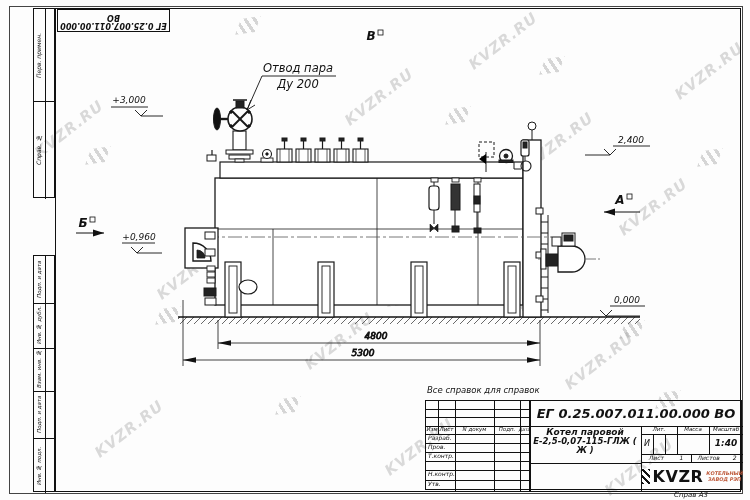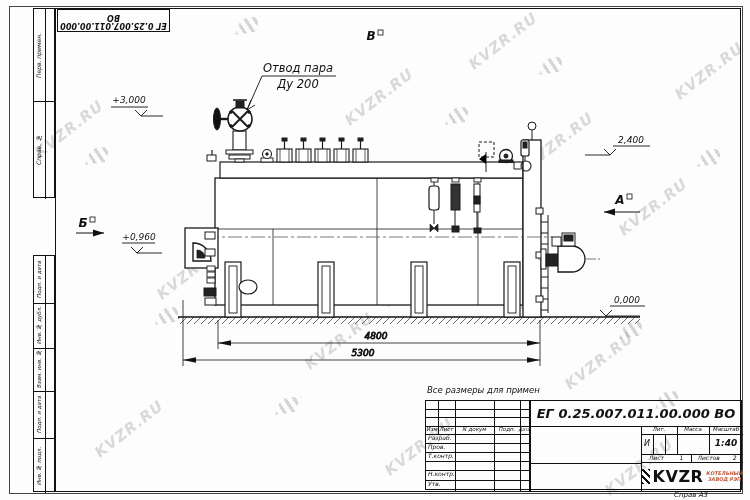--- a/index.html
+++ b/index.html
@@ -314,21 +314,21 @@
     <rect x="627" y="194" width="5" height="5" fill="none" stroke="#111" stroke-width="0.8"></rect>
     <line x1="604" y1="212" x2="640" y2="212" stroke="#111" stroke-width="1"></line>
     <path d="M604,212 L615,208.5 L615,215.5 Z" fill="#111"></path>
   </g>
   <g>
     <text x="371" y="40" font-size="12" font-weight="bold" text-anchor="middle">В</text>
     <rect x="378" y="30" width="5" height="5" fill="none" stroke="#111" stroke-width="0.8"></rect>
   </g>
 </svg>
 
-<div class="abs lbl" style="left:427px;top:386px;font-size:8.5px">Все размеры для примен</div>
+<div class="abs lbl" style="left:427px;top:386px;font-size:8.5px">Все справок для справок</div>
 
 <div class="abs" style="left:425px;top:400px;width:317px;height:90px;border:1.6px solid #111">
 
   <div class="abs vline" style="left:12px;top:0;height:33px"></div>
   <div class="abs vline" style="left:29px;top:0;height:90px"></div>
   <div class="abs vline" style="left:68px;top:0;height:90px"></div>
   <div class="abs vline" style="left:94px;top:0;height:90px"></div>
   <div class="abs vline" style="left:103px;top:0;height:90px;width:1.5px"></div>
   <div class="abs vline" style="left:215px;top:25px;height:65px"></div>
 
@@ -360,20 +360,24 @@
   <div class="abs lbl ctr" style="left:94px;top:25px;width:9px;height:8px;font-size:4.5px">Дата</div>
 
   <div class="abs lbl" style="left:2px;top:34px;font-size:6px">Разраб.</div>
   <div class="abs lbl" style="left:2px;top:43px;font-size:6px">Пров.</div>
   <div class="abs lbl" style="left:2px;top:52px;font-size:6px">Т.контр.</div>
   <div class="abs lbl" style="left:2px;top:70px;font-size:6px">Н.контр.</div>
   <div class="abs lbl" style="left:2px;top:80px;font-size:6px">Утв.</div>
 
   <div class="abs lbl ctr" style="left:103px;top:0;width:214px;height:25px;font-size:13px;font-weight:bold">ЕГ 0.25.007.011.00.000 ВО</div>
 
+  <div class="abs" style="left:103px;top:27px;width:112px;height:33px">
+    <div class="lbl ctr" style="font-size:9px;font-weight:bold">Котел паровой</div>
+    <div class="lbl ctr" style="font-size:8.5px;font-weight:bold">Е-2,5-0,07-115-ГЛЖ ( Ж )</div>
+  </div>
 
   <div class="abs lbl ctr" style="left:215px;top:25px;width:36px;height:8px;font-size:5.5px">Лит.</div>
   <div class="abs lbl ctr" style="left:251px;top:25px;width:32px;height:8px;font-size:5.5px">Масса</div>
   <div class="abs lbl ctr" style="left:283px;top:25px;width:34px;height:8px;font-size:5.5px">Масштаб</div>
   <div class="abs lbl ctr" style="left:215px;top:33px;width:12px;height:20px;font-size:8px">И</div>
   <div class="abs lbl ctr" style="left:283px;top:33px;width:34px;height:20px;font-size:9px;font-weight:bold">1:40</div>
 
   <div class="abs lbl" style="left:215px;top:53px;width:50px;height:8px;font-size:6px;display:flex;justify-content:space-around;align-items:center">
     <span>Лист</span>
     <span>1</span>

